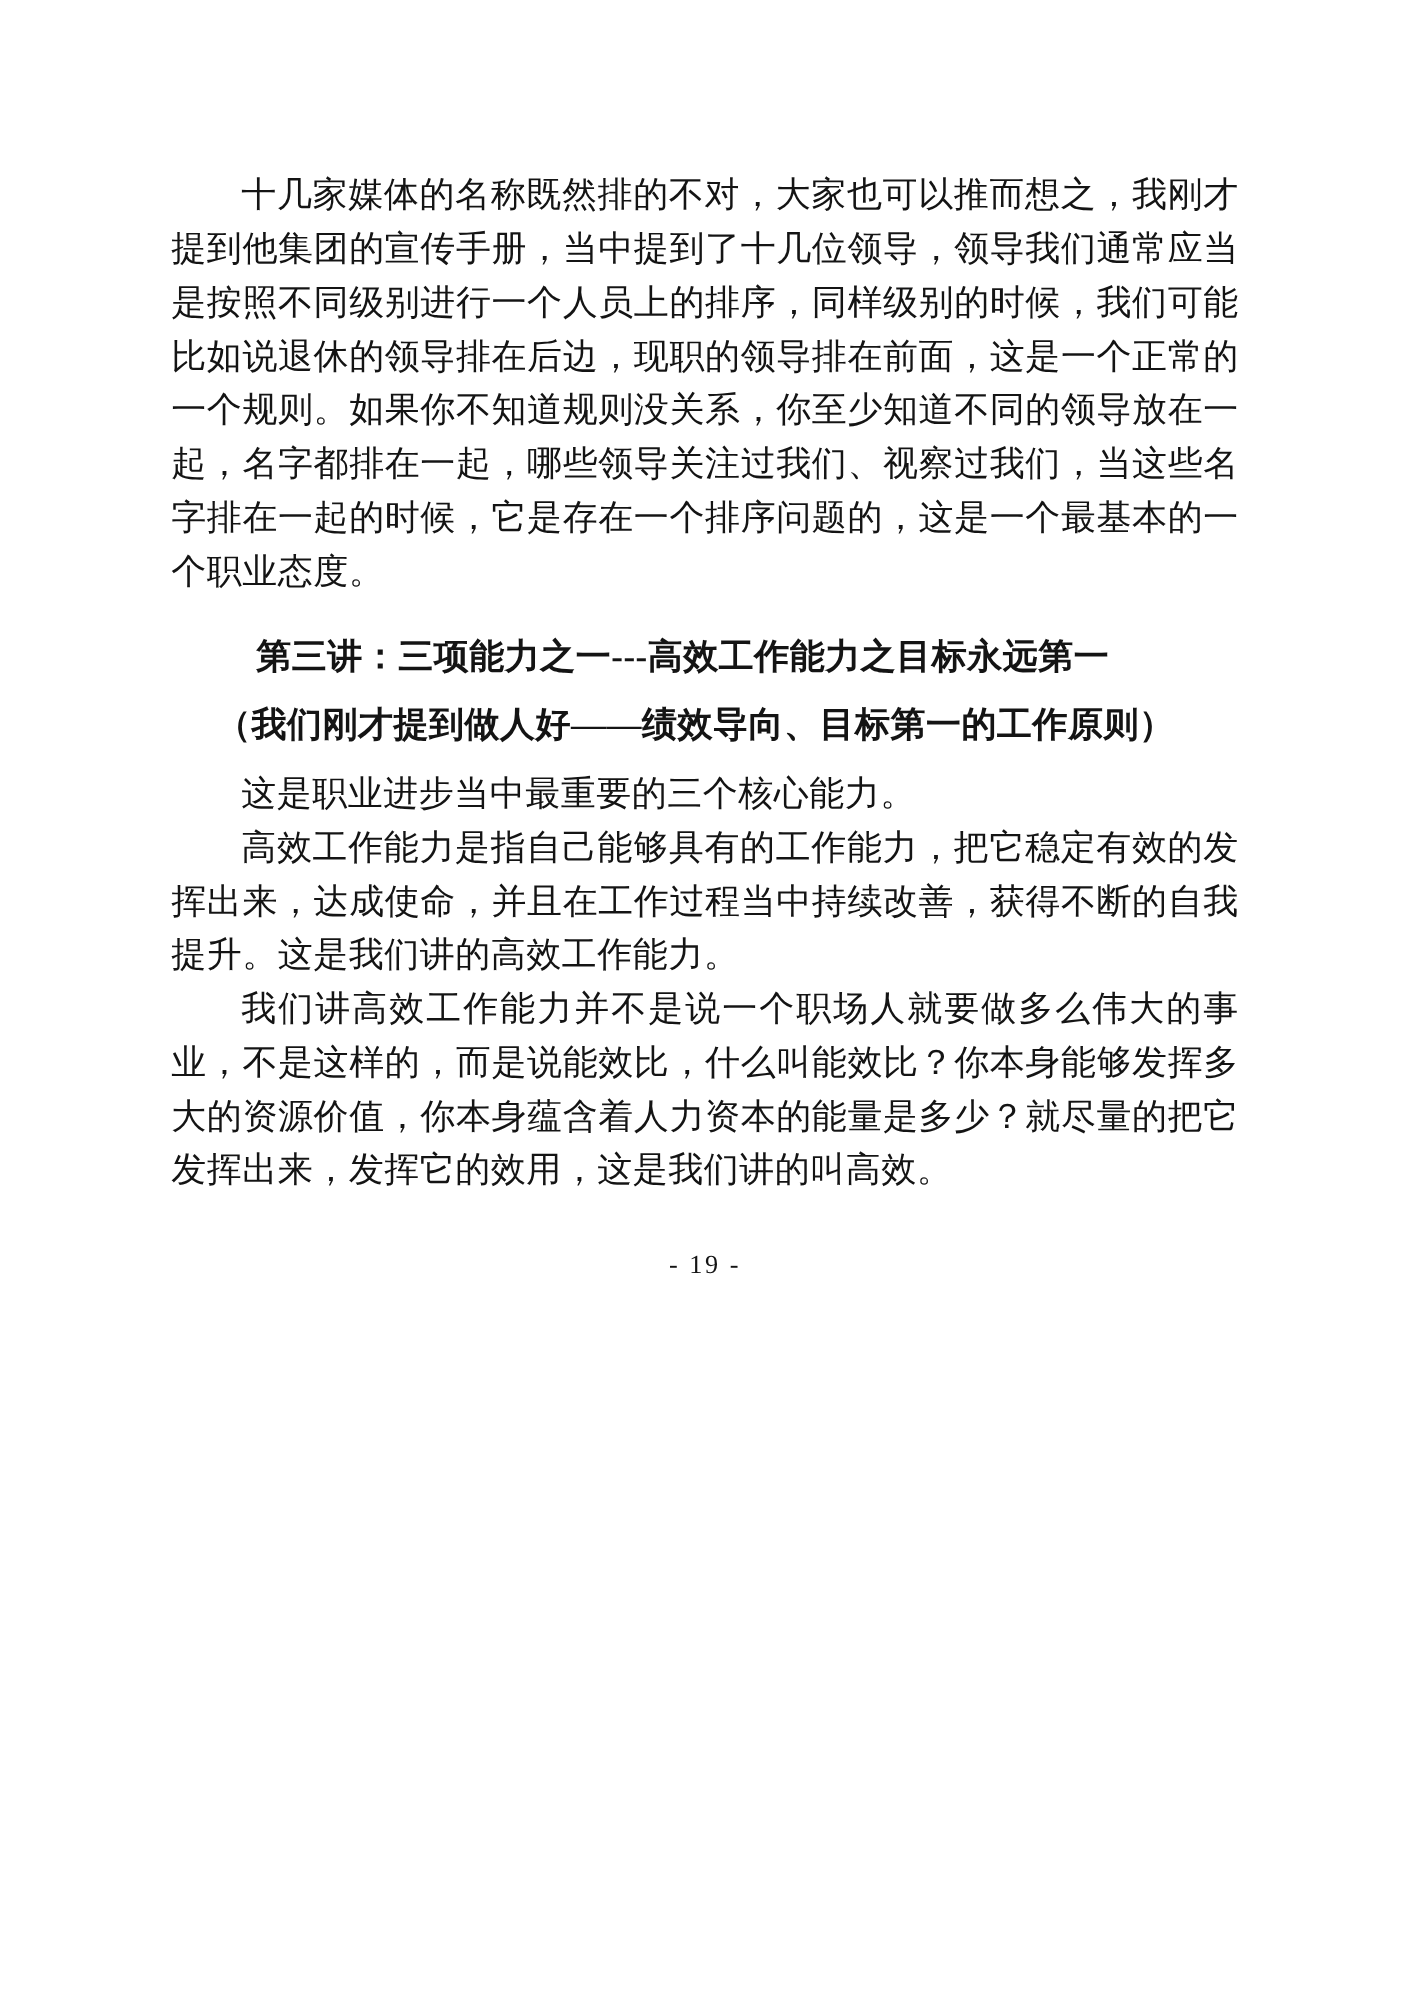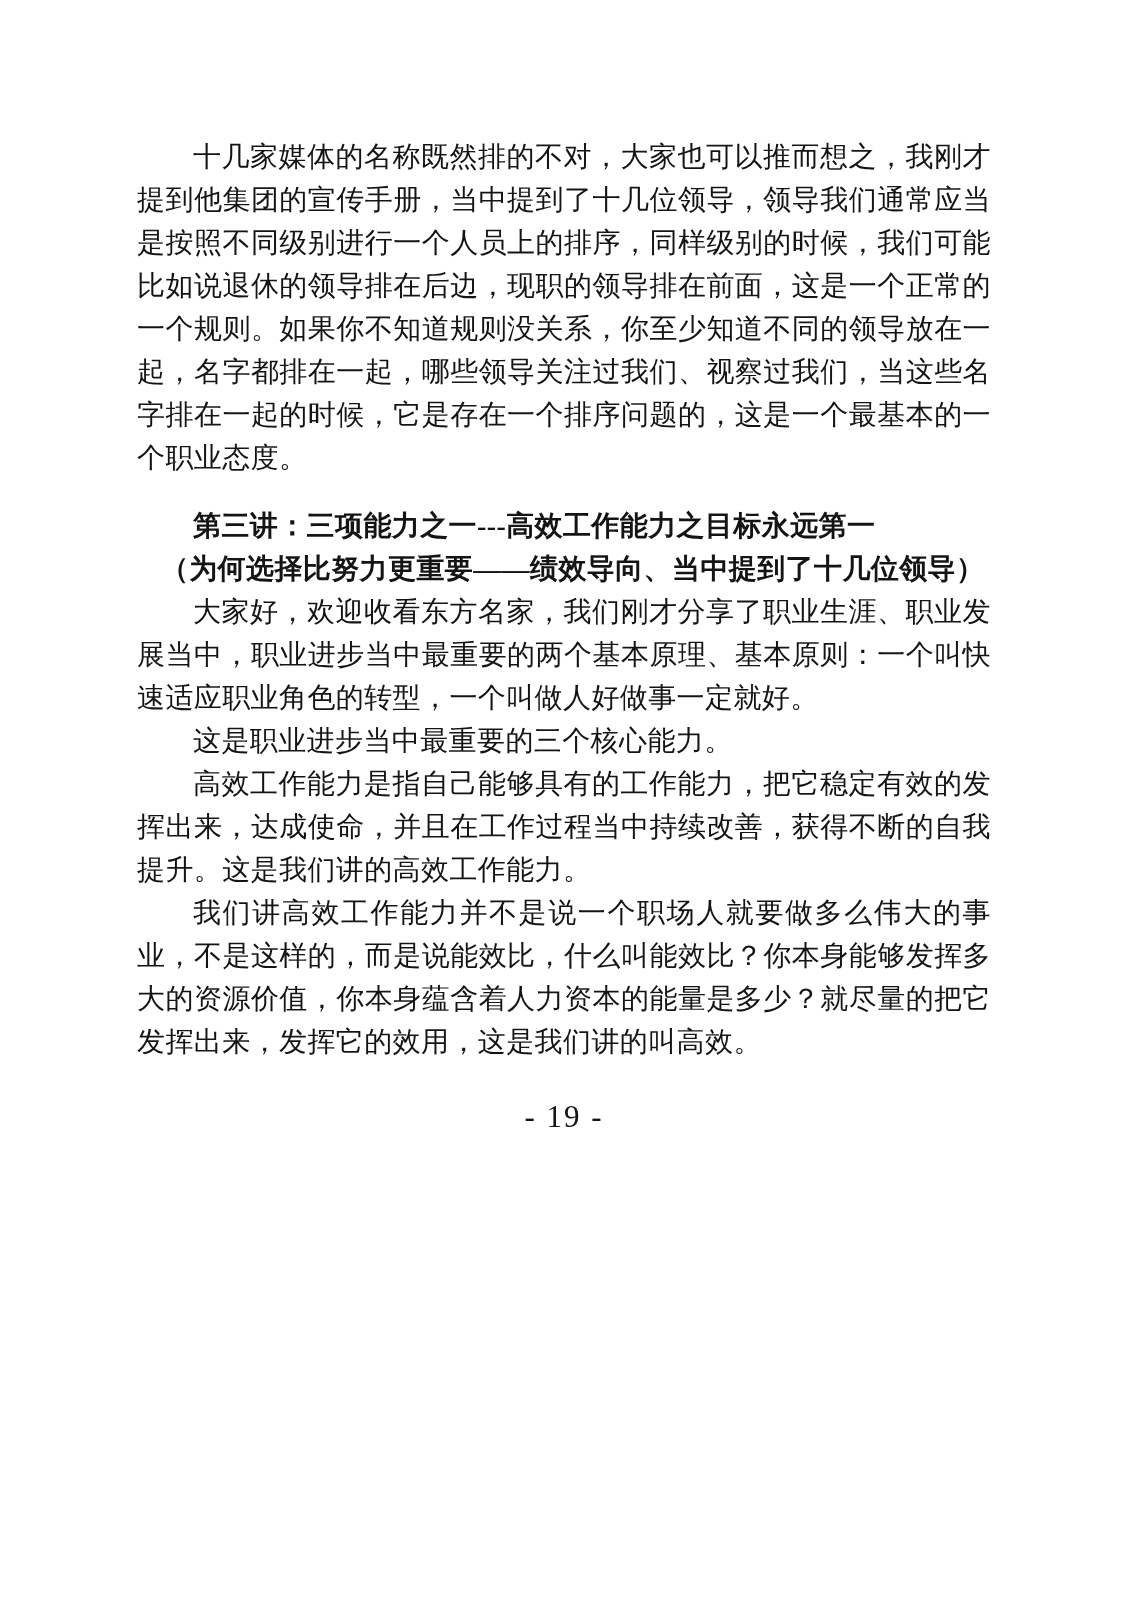--- a/index.html
+++ b/index.html
@@ -21,59 +21,58 @@
     padding: 135px 140px 0 137px;
     overflow: hidden;
   }
   .para {
     margin: 0;
     text-indent: 2em;
     text-align: justify;
     letter-spacing: 0.4px;
   }
   .heading {
-    margin: 0;
+    margin: 12px;
     font-weight: bold;
     text-align: left;
     letter-spacing: 0.4px;
   }
   .heading-main {
     text-indent: 2em;
     margin-top: 25px;
   }
   .heading-sub {
     text-indent: 0.85em;
   }
   .heading-sect {
     text-indent: 2em;
   }
   .bold-lead {
     font-weight: bold;
   }
   .footer {
     margin-top: 32px;
     text-align: center;
-    font-size: 31px;
+    font-size: 21px;
     letter-spacing: 2px;
     color: #141414;
   }
 </style>
 </head>
 <body>
 
 <div class="page">
 
   <p class="para">十几家媒体的名称既然排的不对，大家也可以推而想之，我刚才提到他集团的宣传手册，当中提到了十几位领导，领导我们通常应当是按照不同级别进行一个人员上的排序，同样级别的时候，我们可能比如说退休的领导排在后边，现职的领导排在前面，这是一个正常的一个规则。如果你不知道规则没关系，你至少知道不同的领导放在一起，名字都排在一起，哪些领导关注过我们、视察过我们，当这些名字排在一起的时候，它是存在一个排序问题的，这是一个最基本的一个职业态度。</p>
 
 
   <p class="heading heading-main">第三讲：三项能力之一---高效工作能力之目标永远第一</p>
 
-  <p class="heading heading-sub">（为何选择比努力更重要——绩效导向、当中提到了十几位领导）</p>
+  <p class="heading heading-sub">（我们刚才提到做人好——绩效导向、目标第一的工作原则）</p>
 
-  <p class="para">大家好，欢迎收看东方名家，我们刚才分享了职业生涯、职业发展当中，职业进步当中最重要的两个基本原理、基本原则：一个叫快速适应职业角色的转型，一个叫做人好做事一定就好。</p>
 
 
   <p class="para">这是职业进步当中最重要的三个核心能力。</p>
 
 
   <p class="para">高效工作能力是指自己能够具有的工作能力，把它稳定有效的发挥出来，达成使命，并且在工作过程当中持续改善，获得不断的自我提升。这是我们讲的高效工作能力。</p>
 
   <p class="para">我们讲高效工作能力并不是说一个职场人就要做多么伟大的事业，不是这样的，而是说能效比，什么叫能效比？你本身能够发挥多大的资源价值，你本身蕴含着人力资本的能量是多少？就尽量的把它发挥出来，发挥它的效用，这是我们讲的叫高效。</p>
 
   <div class="footer">- 19 -</div>

